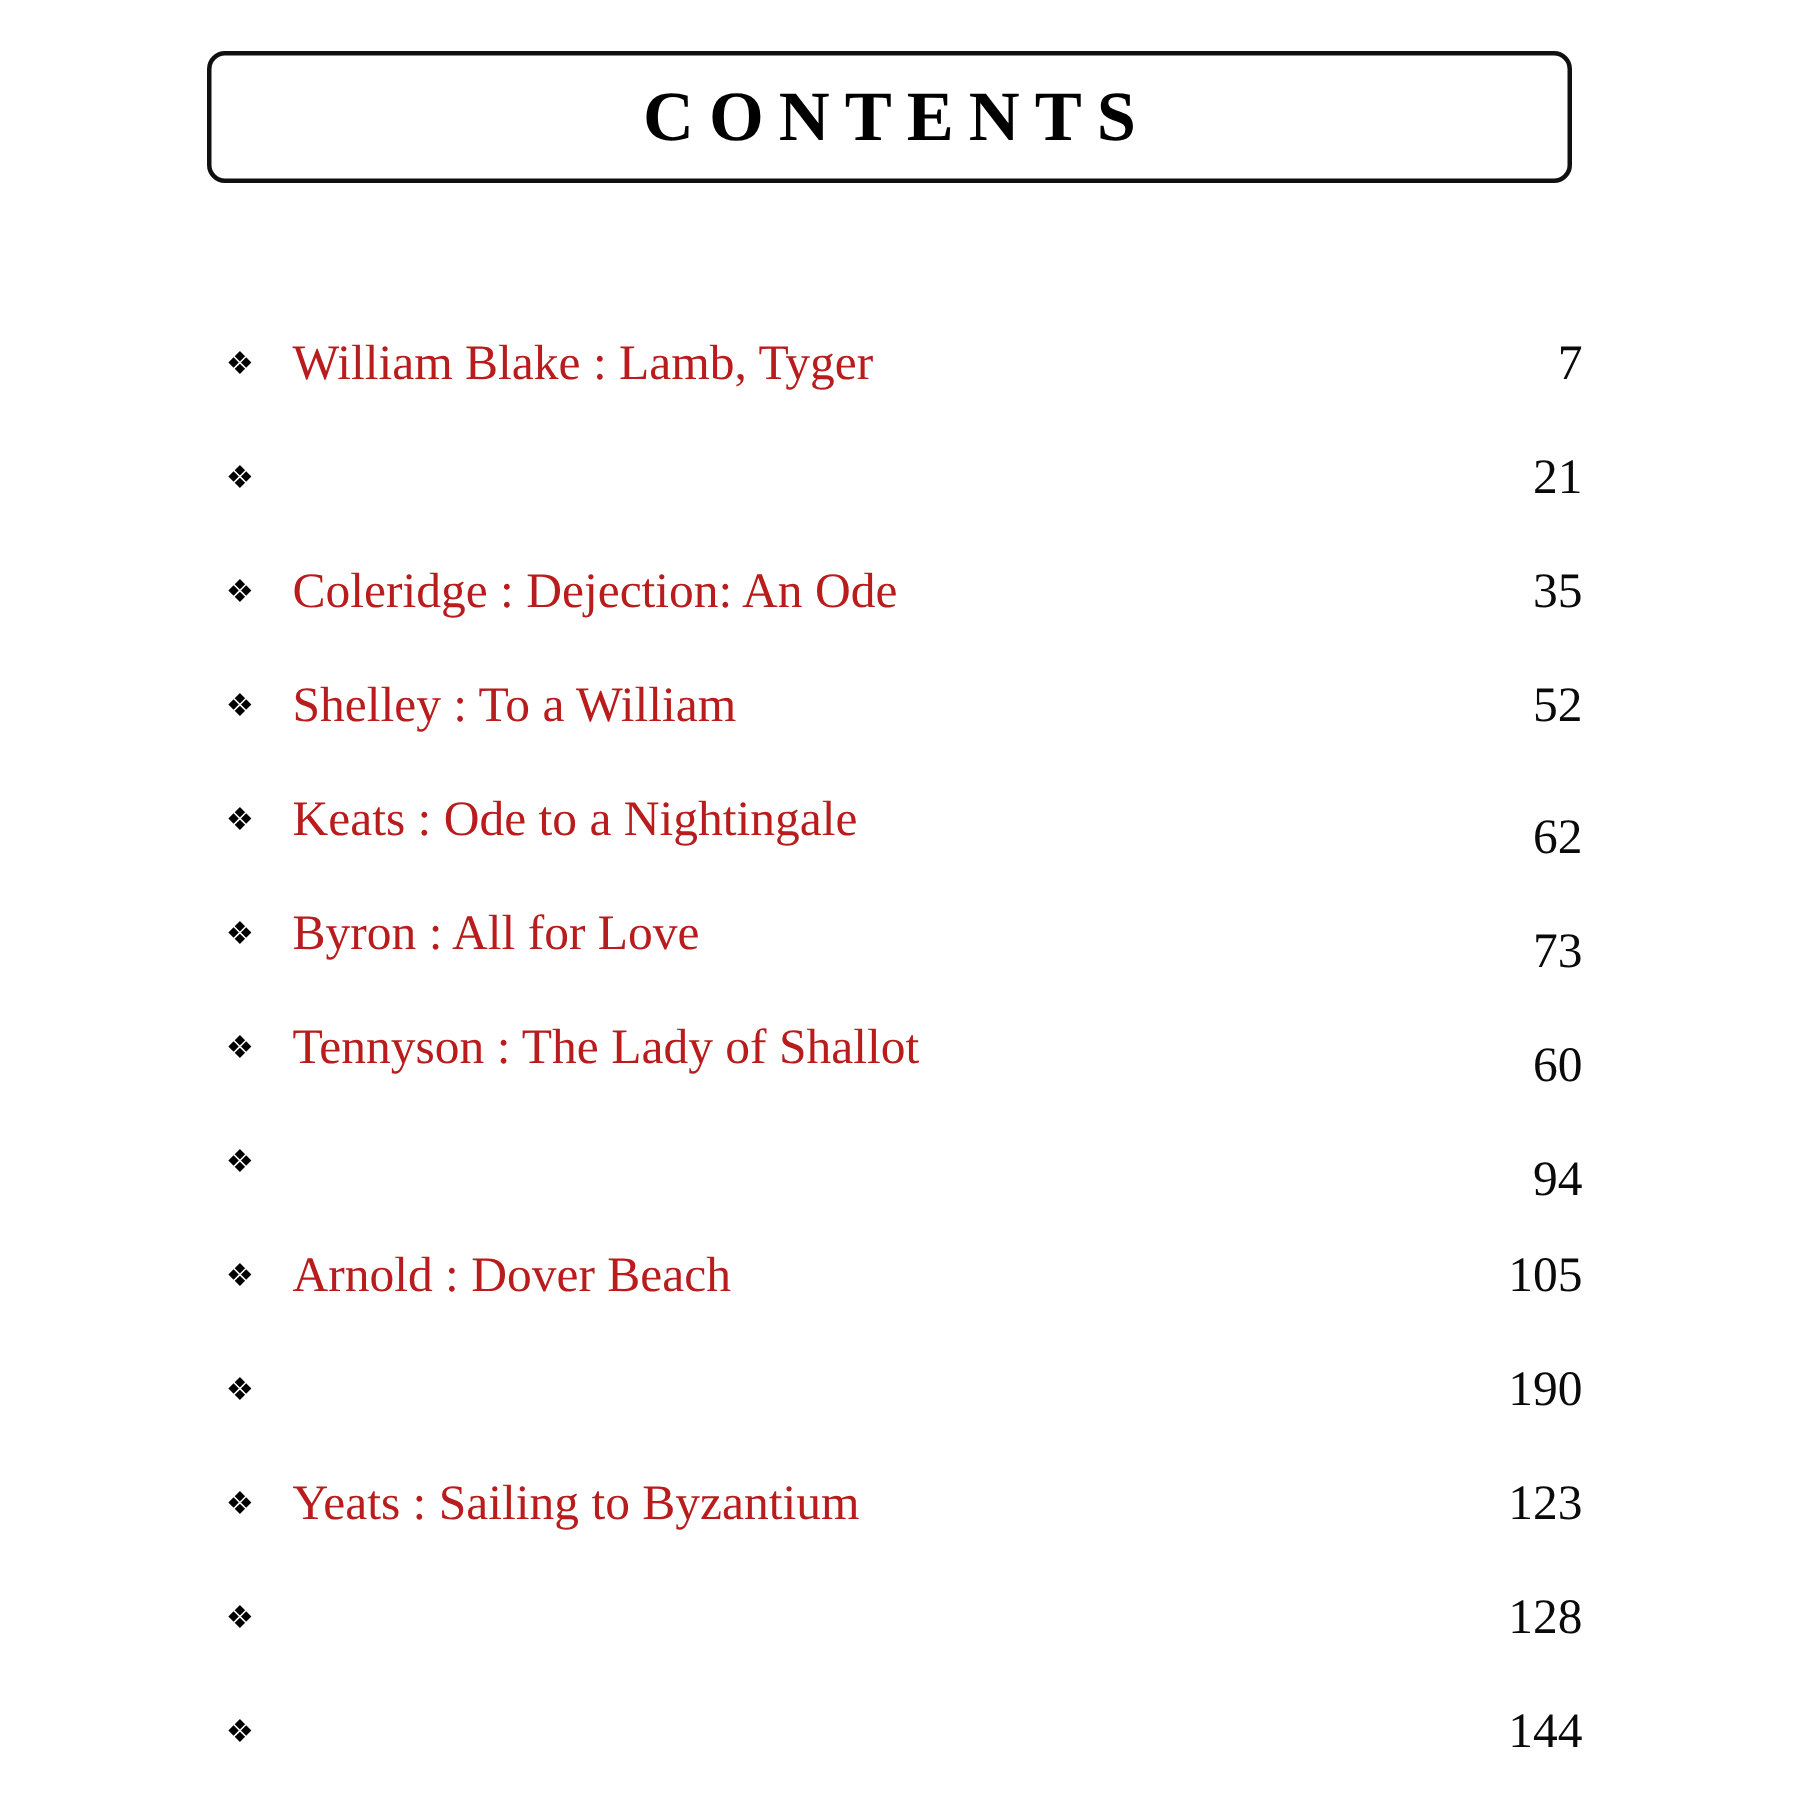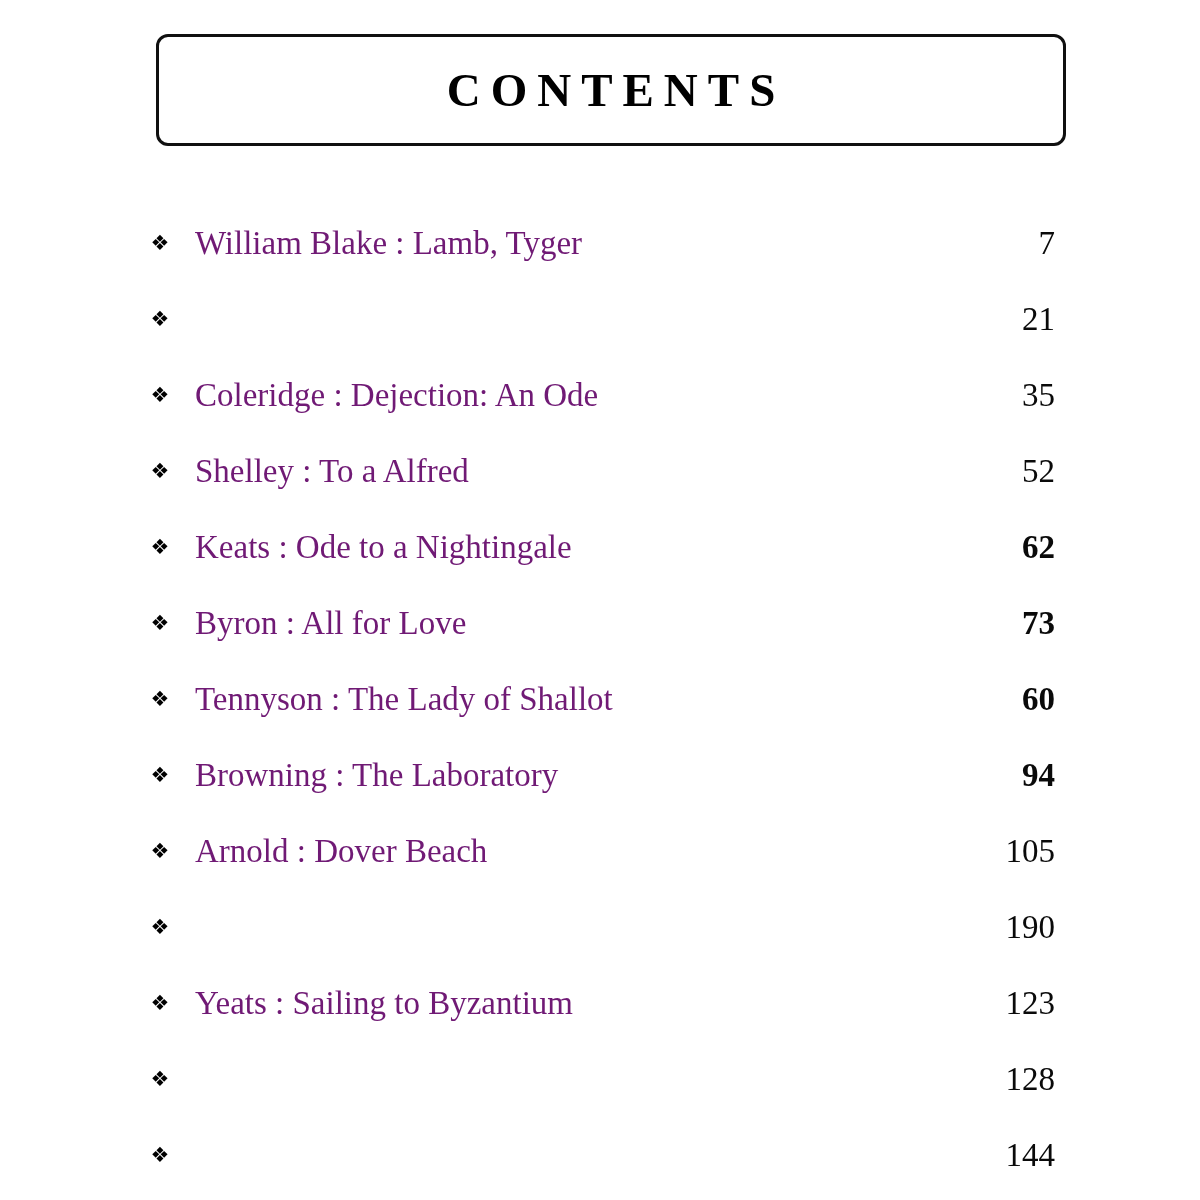--- a/index.html
+++ b/index.html
@@ -19,24 +19,24 @@
 
   .page {
     position: absolute;
     inset: 0;
     background: #ffffff;
   }
 
   
   .title-box {
     position: absolute;
-    left: 156px;
+    left: 138px;
     top: 34px;
     width: 910px;
-    height: 112px;
+    height: 88px;
     border: 3px solid #101010;
     border-radius: 12px;
     box-sizing: border-box;
     display: flex;
     align-items: center;
     justify-content: center;
     background: #ffffff;
   }
   .title-text {
     font-family: "Liberation Serif", "DejaVu Serif", serif;
@@ -76,35 +76,36 @@
     user-select: none;
   }
   .entry-title {
     position: absolute;
     left: 55px;
     top: 50%;
     transform: translateY(-50%);
     font-size: 33px;
     line-height: 1.1;
     white-space: nowrap;
-    color: #701a75;
+    color: #b91c1c;
   }
   .entry-page {
     position: absolute;
     right: 0px;
     top: 50%;
     transform: translateY(-50%);
     width: 110px;
     text-align: right;
     font-size: 33px;
     line-height: 1.1;
     color: #0a0a0a;
   }
   .entry-page.bold {
-    font-weight: 700;
+    font-weight: 400;
+    margin-top: 12px;
   }
 </style>
 </head>
 <body>
 
 <div class="page">
 
   <div class="title-box">
     <div class="title-text">CONTENTS</div>
   </div>
@@ -119,41 +120,40 @@
         <span class="bullet">❖</span>
         <span class="entry-page">21</span>
       </div>
       <div class="toc-row">
         <span class="bullet">❖</span>
         <span class="entry-title">Coleridge : Dejection: An Ode</span>
         <span class="entry-page">35</span>
       </div>
       <div class="toc-row">
         <span class="bullet">❖</span>
-        <span class="entry-title">Shelley : To a Alfred</span>
+        <span class="entry-title">Shelley : To a William</span>
         <span class="entry-page">52</span>
       </div>
       <div class="toc-row">
         <span class="bullet">❖</span>
         <span class="entry-title">Keats : Ode to a Nightingale</span>
         <span class="entry-page bold">62</span>
       </div>
       <div class="toc-row">
         <span class="bullet">❖</span>
         <span class="entry-title">Byron : All for Love</span>
         <span class="entry-page bold">73</span>
       </div>
       <div class="toc-row">
         <span class="bullet">❖</span>
         <span class="entry-title">Tennyson : The Lady of Shallot</span>
         <span class="entry-page bold">60</span>
       </div>
       <div class="toc-row">
         <span class="bullet">❖</span>
-        <span class="entry-title">Browning : The Laboratory</span>
         <span class="entry-page bold">94</span>
       </div>
       <div class="toc-row">
         <span class="bullet">❖</span>
         <span class="entry-title">Arnold : Dover Beach</span>
         <span class="entry-page">105</span>
       </div>
       <div class="toc-row">
         <span class="bullet">❖</span>
         <span class="entry-page">190</span>

